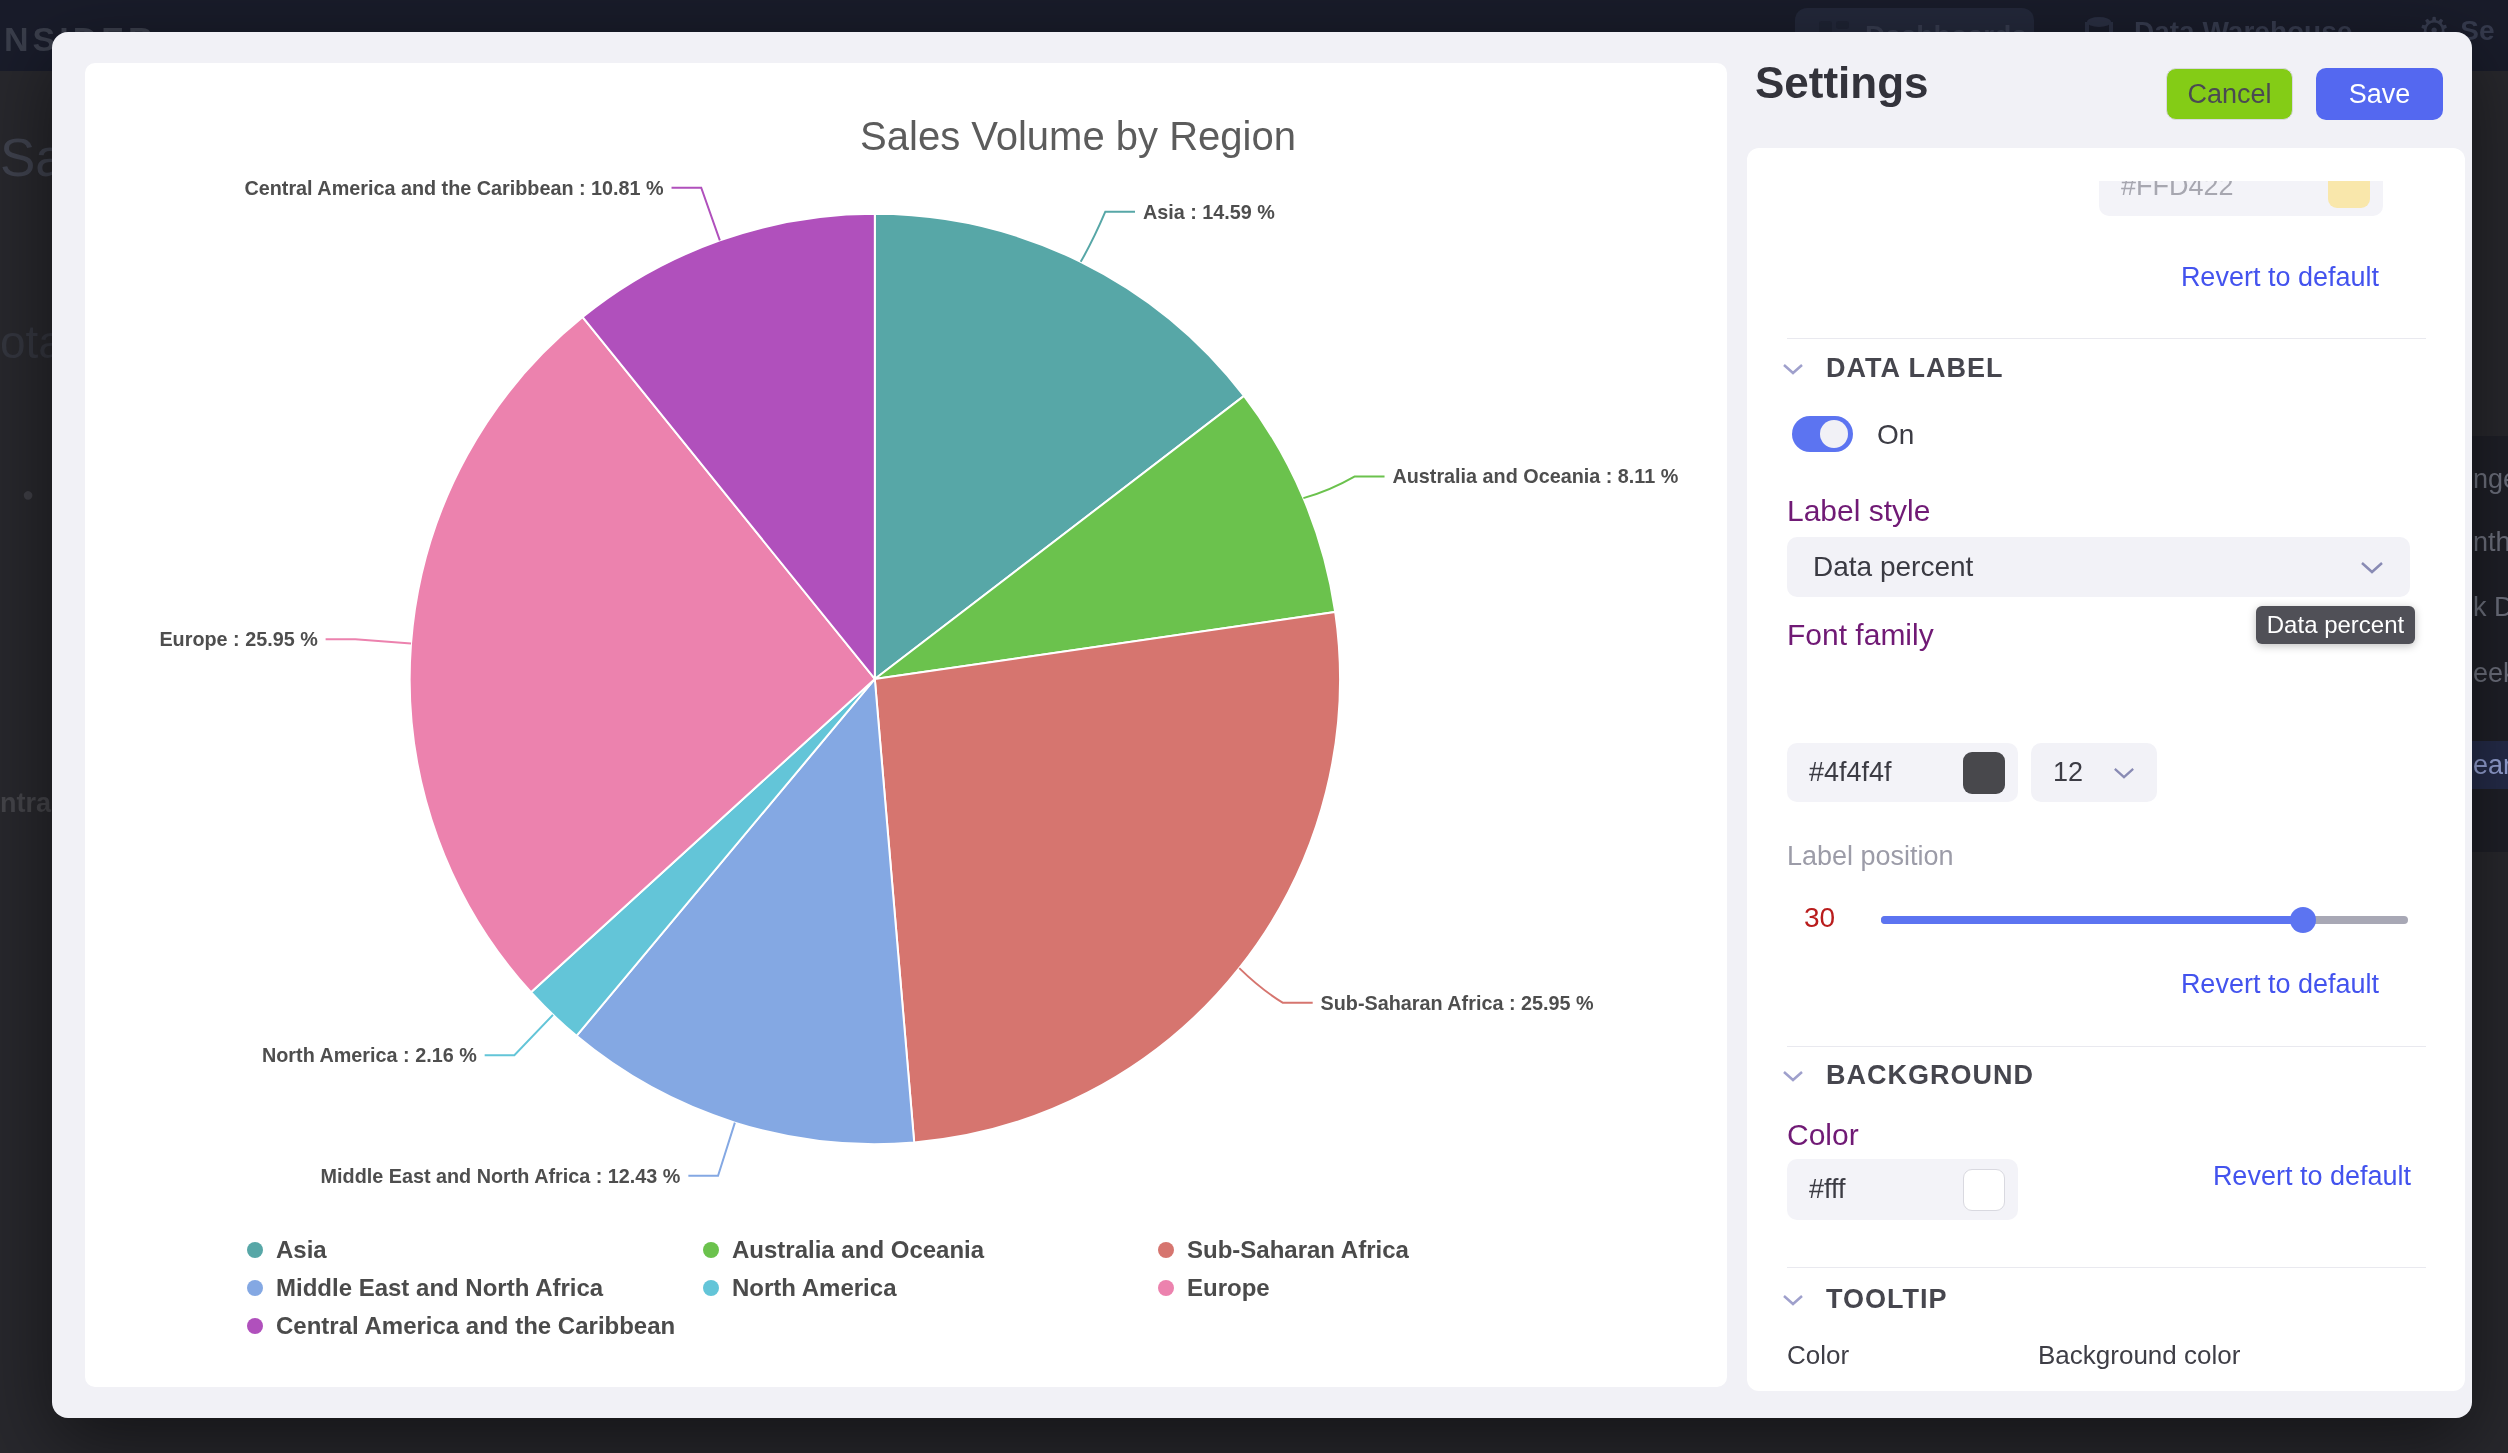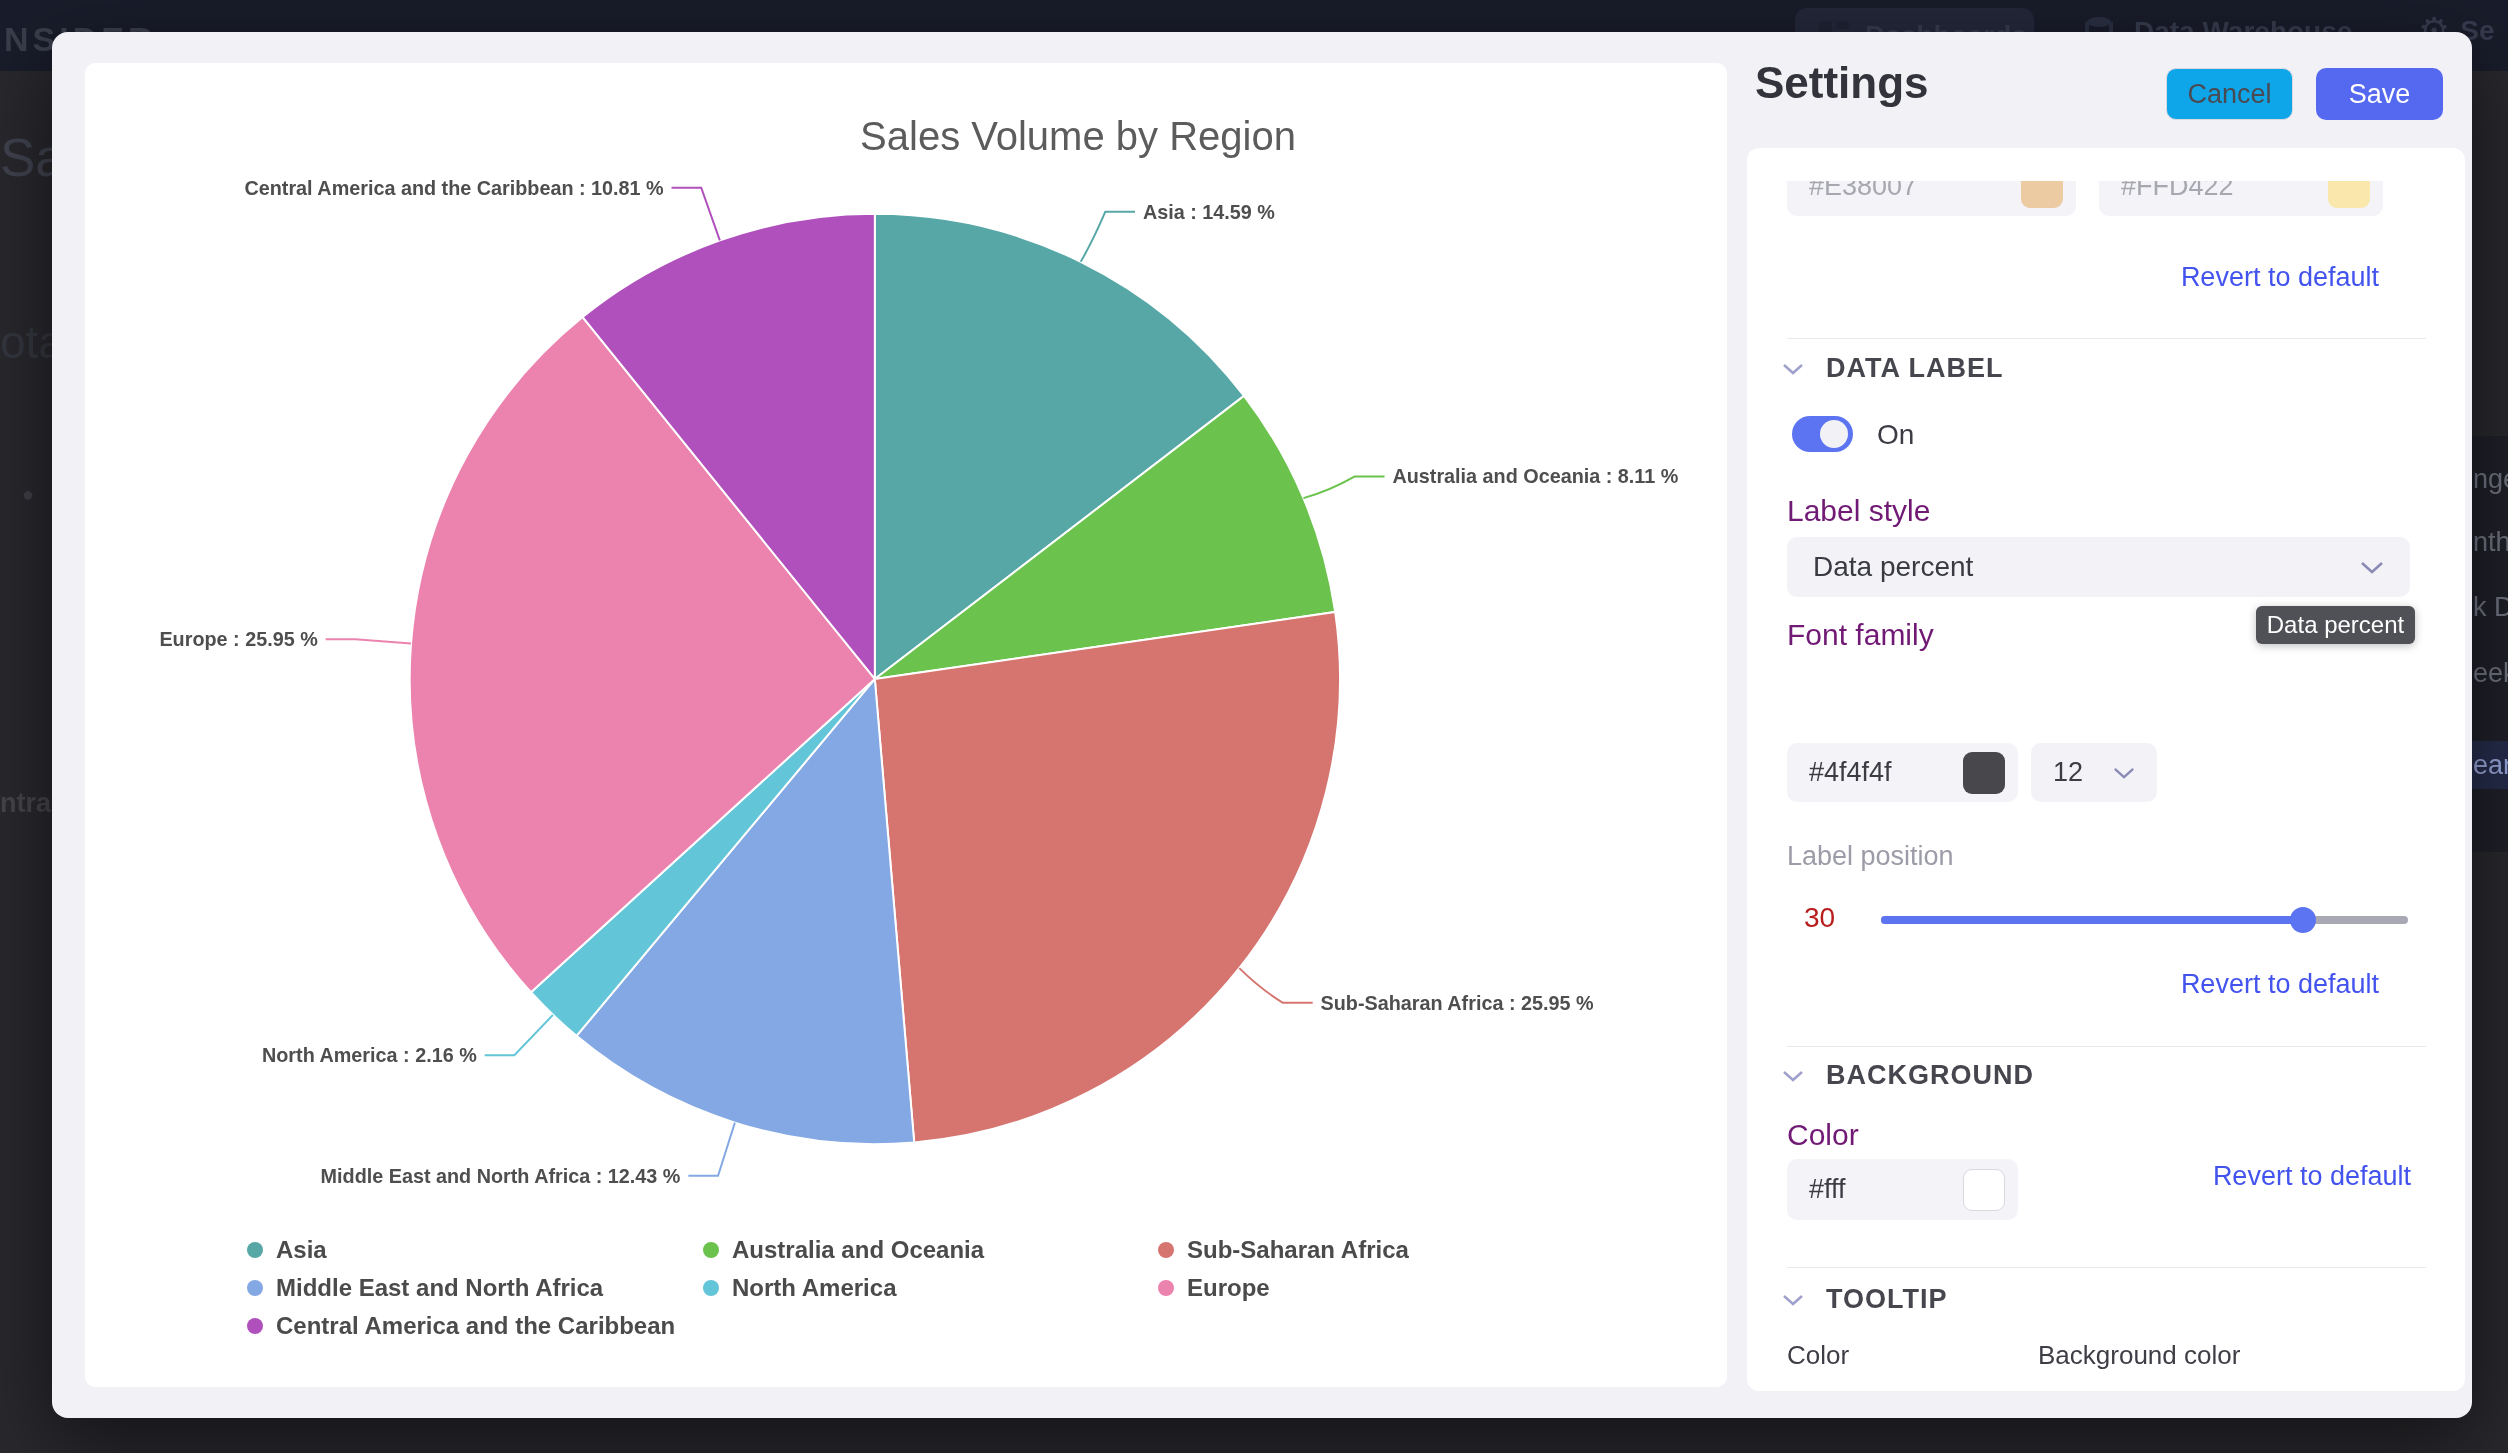--- a/index.html
+++ b/index.html
@@ -36,21 +36,21 @@
   .chart-title { position:absolute; left:0; top:51px; width:1986px; text-align:center; font-size:40px; color:#5c5c5c; font-weight:500; }
   .pie-svg { position:absolute; left:0; top:0; width:1642px; height:1324px; overflow:visible; }
   .pie-label { font-size:20px; font-weight:700; fill:#4e4e4e; font-family:"Liberation Sans","DejaVu Sans",sans-serif; }
   .legend-col { position:absolute; top:1176px; display:flex; flex-direction:column; gap:16px; }
   .legend-item { display:flex; align-items:center; height:22px; }
   .legend-dot { width:16px; height:16px; border-radius:50%; margin-right:13px; flex:0 0 auto; }
   .legend-item span { font-size:24px; font-weight:700; color:#4b4b4b; white-space:nowrap; }
 
   
   .settings-title { position:absolute; left:1703px; top:26px; font-size:44px; font-weight:700; color:#33333b; }
-  .btn-cancel { position:absolute; left:2114px; top:36px; width:127px; height:52px; background:#0ea5e9; border:1px solid #d9d9e0; border-radius:10px; font-size:27px; color:#4a4a52; display:flex; align-items:center; justify-content:center; }
+  .btn-cancel { position:absolute; left:2114px; top:36px; width:127px; height:52px; background:#84cc16; border:1px solid #d9d9e0; border-radius:10px; font-size:27px; color:#4a4a52; display:flex; align-items:center; justify-content:center; }
   .btn-save { position:absolute; left:2264px; top:36px; width:127px; height:52px; border-radius:10px; font-size:27px; color:#fff; display:flex; align-items:center; justify-content:center; }
 
   .settings-card { position:absolute; left:1695px; top:116px; width:718px; height:1243px; background:#fff; border-radius:12px; }
   .card-clip { position:absolute; left:0; top:33px; right:0; bottom:0; overflow:hidden; }
   .abs { position:absolute; }
 
   .color-input { background:#f3f3f8; border-radius:10px; display:flex; align-items:center; justify-content:space-between; padding:0 13px 0 22px; }
   .color-input .val { font-size:27px; }
   .color-input .val.muted { color:#a7a7b0; }
   .color-input .val.dark { color:#3c3c44; }
@@ -191,24 +191,20 @@
       </div>
   </div>
 
   <div class="settings-title">Settings</div>
   <div class="btn-cancel">Cancel</div>
   <div class="btn-save" style="background: rgb(84, 104, 240);">Save</div>
 
   <div class="settings-card">
     <div class="card-clip">
 
-      <div class="abs color-input" style="left:40px; top:-24px; width:289px; height:59px;">
-        <span class="val muted">#E38007</span>
-        <span class="swatch" style="background: rgb(236, 202, 162);"></span>
-      </div>
       <div class="abs color-input" style="left:352px; top:-24px; width:284px; height:59px;">
         <span class="val muted">#FFD422</span>
         <span class="swatch" style="background: rgb(249, 231, 171);"></span>
       </div>
 
       <div class="revert" style="top:81px; right:86px;">Revert to default</div>
 
       <div class="divider" style="top:157px"></div>
 
       <div class="sec-head" style="left:35px; top:172px;">

